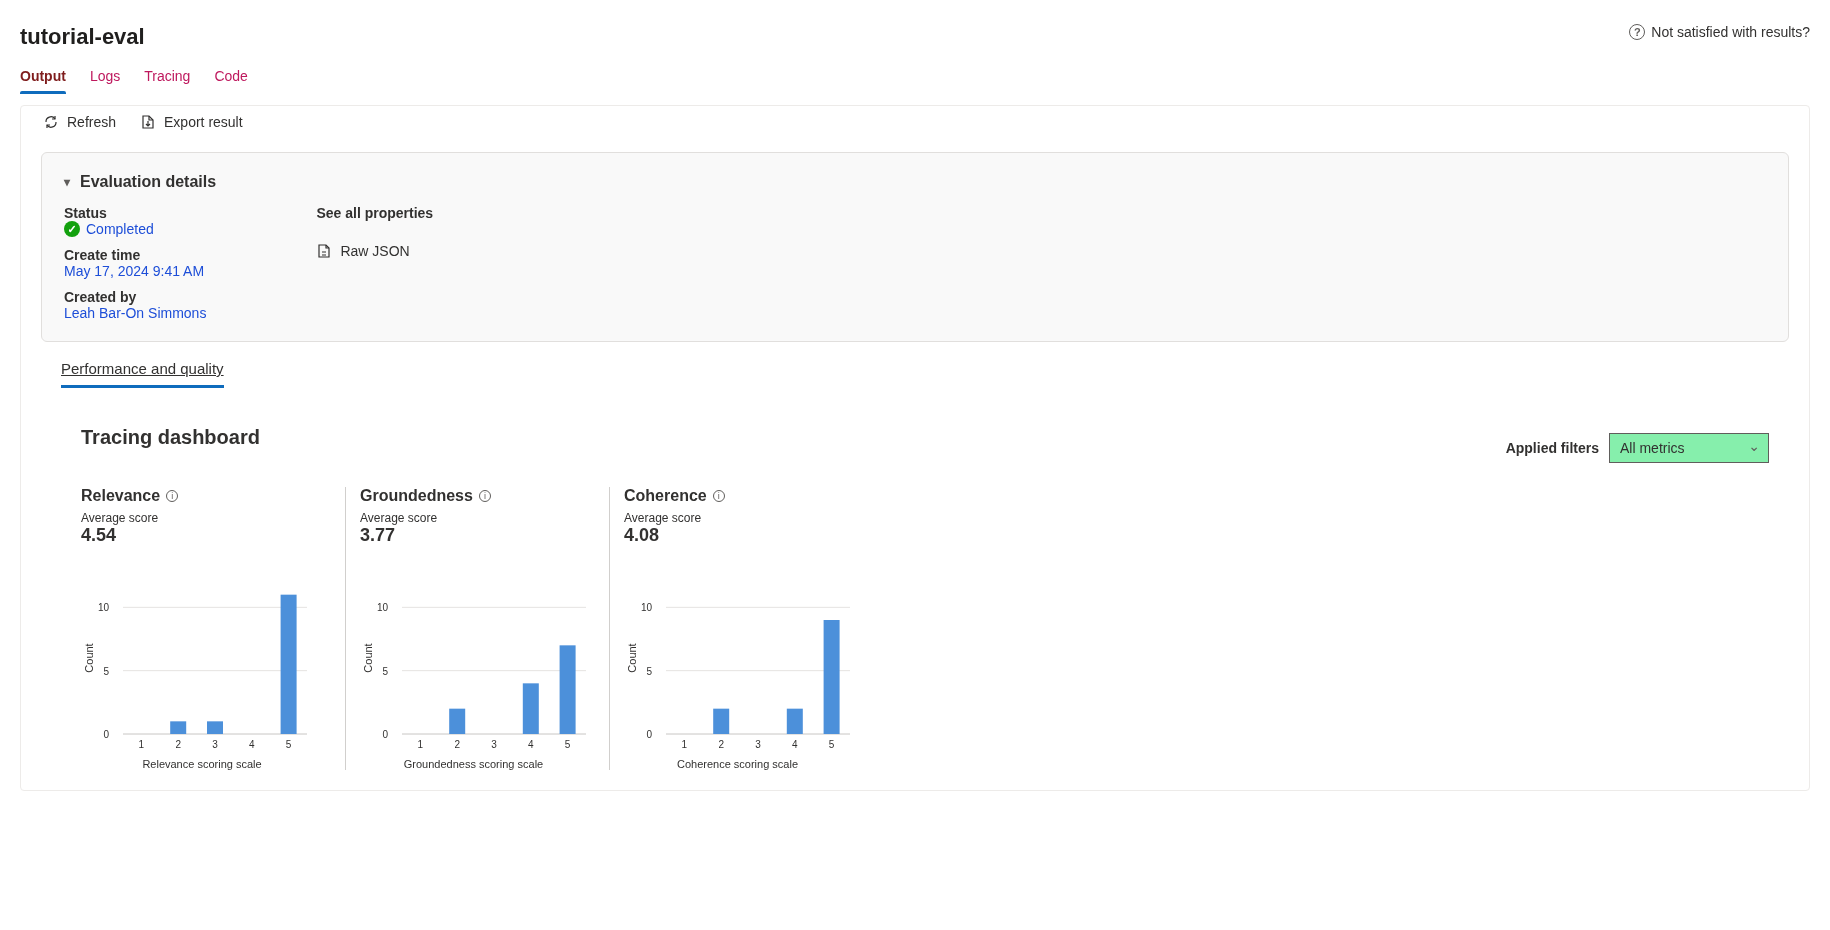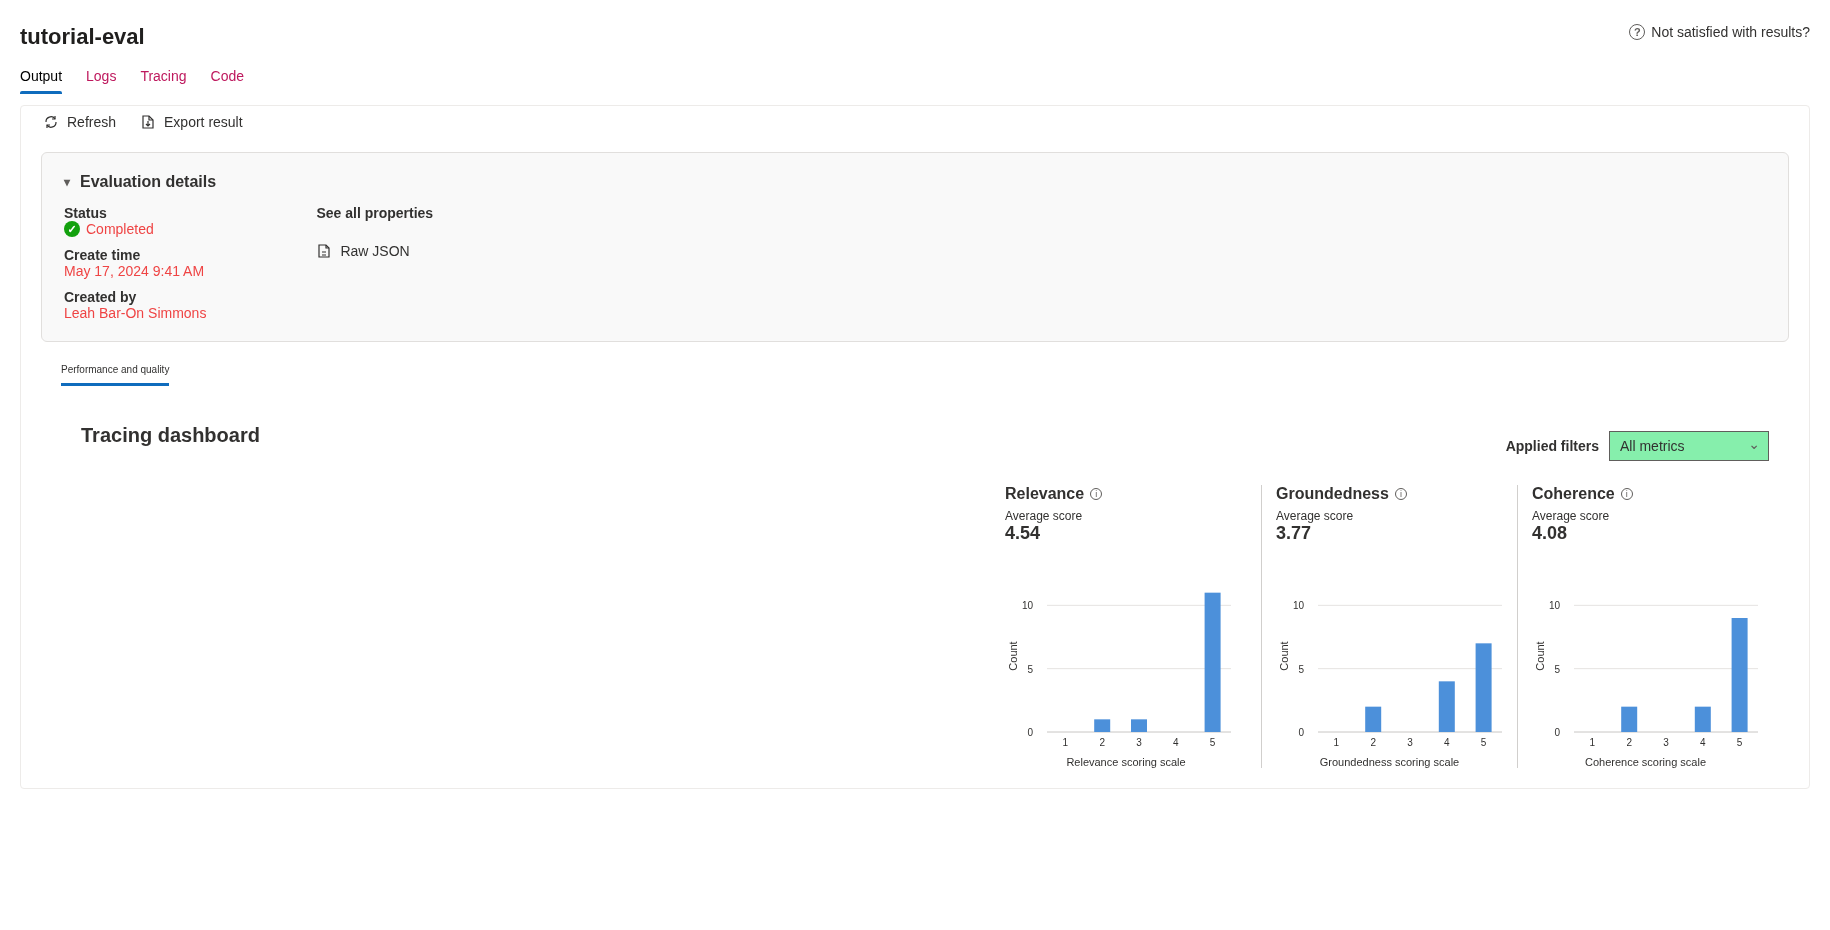--- a/index.html
+++ b/index.html
@@ -48,22 +48,22 @@
       border-bottom: 1px solid transparent;
     }
     .tab {
       font-size: 14px;
       color: #be185d;
       padding-bottom: 10px;
       cursor: pointer;
       position: relative;
     }
     .tab.active {
-      color: #000000;
-      font-weight: 400;
+      color: #7f1d1d;
+      font-weight: 700;
     }
     .tab.active::after {
       content: "";
       position: absolute;
       left: 0; right: 0; bottom: 0;
       height: 3px;
       background: #0f6cbd;
       border-radius: 2px 2px 0 0;
     }
     .toolbar-container {
@@ -110,51 +110,52 @@
       color: #605e5c;
     }
     .details-grid {
       display: flex;
       gap: 110px;
     }
     .details-col {
       display: flex; flex-direction: column; gap: 10px;
     }
     .detail-label { font-size: 14px; font-weight: 600; }
-    .detail-value { font-size: 14px; color: #ef4444; }
+    .detail-value { font-size: 14px; color: #1d4ed8; }
     .status-line { display:flex; align-items:center; gap:6px; }
     .status-dot {
       width: 16px; height: 16px; border-radius: 50%;
       background: #13a10e; display:flex; align-items:center; justify-content:center;
       color: #fff; font-size: 11px; font-weight: 700;
     }
     .raw-json-link {
       display:flex; align-items:center; gap:8px;
       cursor:pointer; font-size:14px; margin-top:12px;
     }
     .subtabs { margin-top: 18px; padding: 0 20px; }
     .subtab {
       display:inline-block;
-      font-size: 10px; color:#323130;
+      font-size: 15px; color:#323130;
       padding-bottom: 8px;
       border-bottom: 3px solid #0f6cbd;
+      text-decoration: underline;
     }
     .dashboard { margin-top: 24px; padding: 0 20px 20px 40px; }
     .dash-header { display:flex; justify-content:space-between; align-items:center; }
     .dash-title { font-size: 20px; font-weight: 600; }
     .filter-row { display:flex; align-items:center; gap:10px; font-size:14px; font-weight:600;margin-top:21px;}
     .filter-select {
       border:1px solid #605e5c; padding:6px 27px 6px 10px;
       font-size:14px; min-width: 160px; background:#86efac;
       position:relative; cursor:pointer; font-weight:400;
     }
     .filter-select::after{
       content:"⌄"; position:absolute; right:8px; top:4px; font-size:14px; color:#605e5c;
     }
-    .metrics-row { display:flex; gap:4px; margin-top: 24px; justify-content: flex-end; }
+    .metrics-row { display:flex; gap:12px; margin-top: 24px; }
     .metric-card {
       width: 252px;
       padding: 0 0 0 0;
       border-left: 1px solid #d1cfcd;
       padding-left: 14px;
       padding-right: 10px;
     }
     .metric-card:first-child { border-left:none; padding-left:0; }
     .metric-title-row { display:flex; align-items:center; gap:6px; }
     .metric-title { font-size: 16px; font-weight: 600; }

